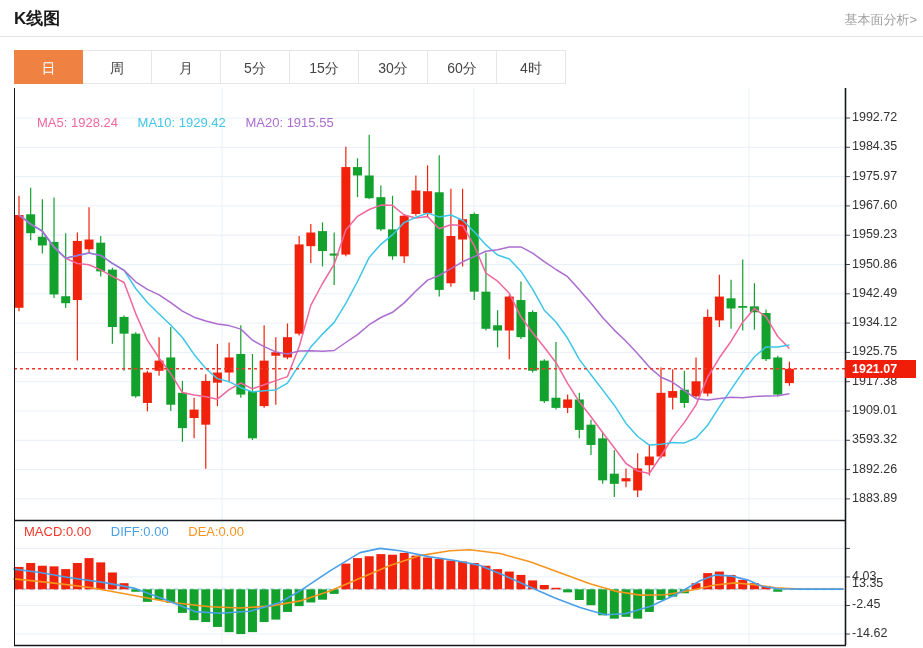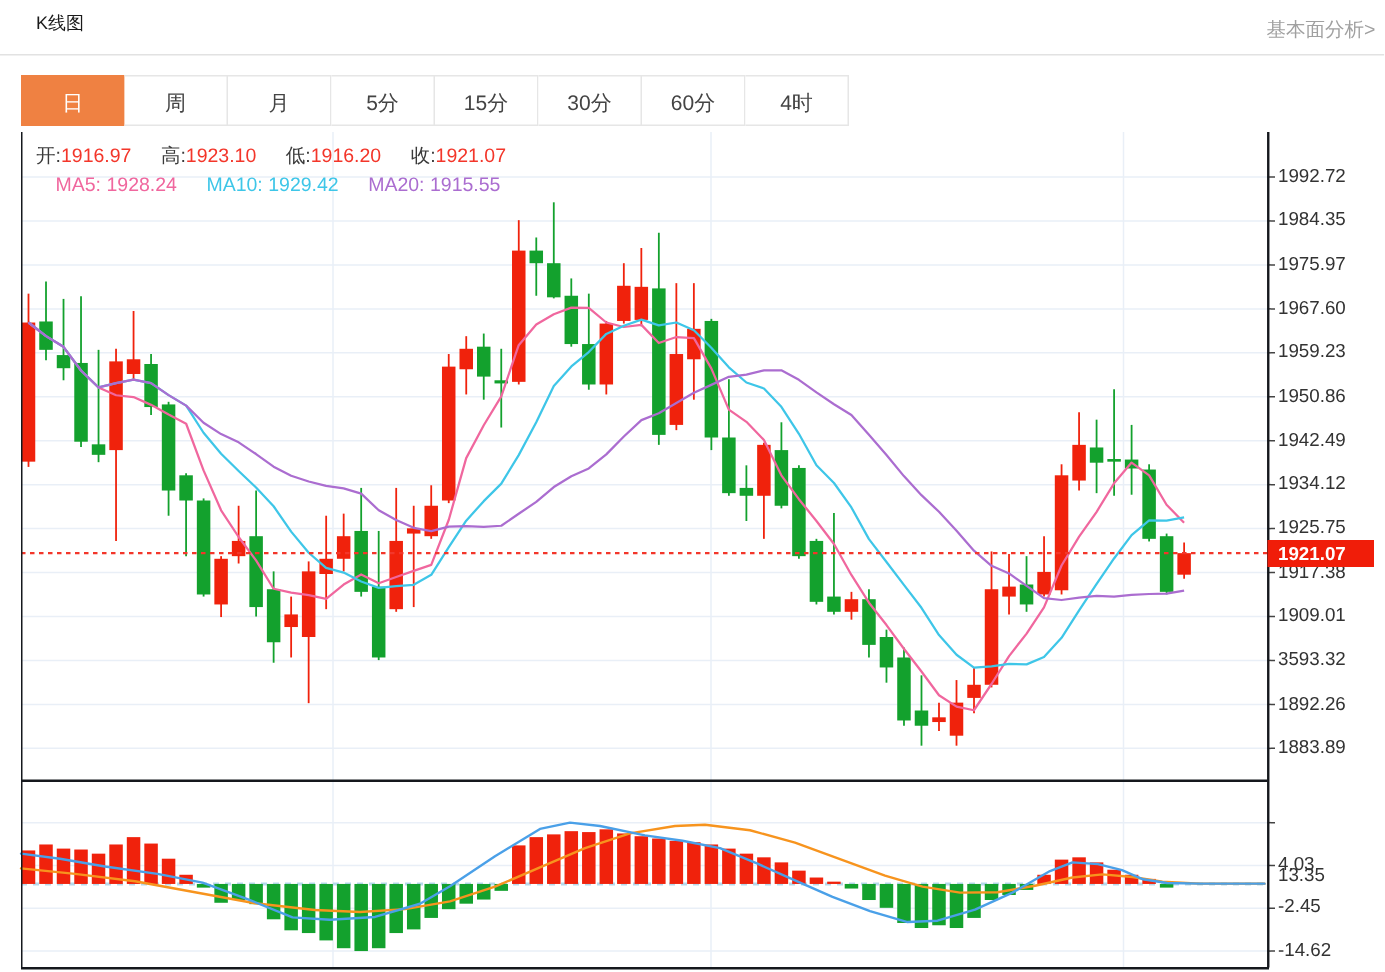--- a/index.html
+++ b/index.html
@@ -1,18 +1,18 @@
 <!DOCTYPE html>
 <html><head>
 <meta charset="utf-8">
 <style>
   html,body{margin:0;padding:0;background:#fff;}
   body{width:923px;height:648px;font-family:"Liberation Sans","DejaVu Sans",sans-serif;}
   .page{position:relative;width:923px;height:648px;overflow:hidden;background:#fff;}
-  .hdr-title{position:absolute;left:24px;top:7px;font-size:12px;font-weight:normal;color:#1a1a1a;}
+  .hdr-title{position:absolute;left:14px;top:7px;font-size:17px;font-weight:bold;color:#1a1a1a;}
   .hdr-link{position:absolute;right:6px;top:11px;font-size:13px;color:#a0a0a0;cursor:pointer;}
   .hdr-divider{position:absolute;left:0;top:36px;width:923px;height:1px;background:#e2e2e2;}
   .tabbar{position:absolute;left:14px;top:50px;display:flex;}
   .tab{width:69px;height:34px;line-height:34px;text-align:center;font-size:14px;color:#444;
        border:1px solid #e6e6e6;border-left:none;background:#fff;cursor:pointer;box-sizing:border-box;}
   .tab.first{border-left:1px solid #e6e6e6;}
   .tab.active{background:#ef8142;border-color:#ef8142;color:#fff;}
   .overlay-row{position:absolute;font-size:13px;white-space:nowrap;z-index:5;}
   .ohlc-row{left:24px;top:95px;}
   .ma-row{left:24px;top:115px;margin-left:13px;}
@@ -41,33 +41,32 @@
     <div class="tab first active">日</div>
     <div class="tab">周</div>
     <div class="tab">月</div>
     <div class="tab">5分</div>
     <div class="tab">15分</div>
     <div class="tab">30分</div>
     <div class="tab">60分</div>
     <div class="tab">4时</div>
   </div>
 
-  <div class="overlay-row ohlc-row">
-    <span class="pair"><span class="lab">开:</span><span class="val-red">1916.97</span></span>
-    <span class="pair"><span class="lab">高:</span><span class="val-red">1923.10</span></span>
-    <span class="pair"><span class="lab">低:</span><span class="val-red">1916.20</span></span>
-    <span class="pair"><span class="lab">收:</span><span class="val-red">1921.07</span></span>
-  </div>
 
   <div class="overlay-row ma-row">
     <span class="pair ma5"><span>MA5:</span> <span>1928.24</span></span>
     <span class="pair ma10"><span>MA10:</span> <span>1929.42</span></span>
     <span class="pair ma20"><span>MA20:</span> <span>1915.55</span></span>
   </div>
 
+  <div class="overlay-row macd-row">
+    <span class="pair macd-m"><span>MACD:</span><span>0.00</span></span>
+    <span class="pair macd-diff"><span>DIFF:</span><span>0.00</span></span>
+    <span class="pair macd-dea"><span>DEA:</span><span>0.00</span></span>
+  </div>
 
   <svg id="chart-svg" width="923" height="648">
       <line x1="14" y1="118" x2="845" y2="118" stroke="#e9eff7" stroke-width="1"></line>
       <line x1="845" y1="118" x2="850" y2="118" stroke="#444" stroke-width="1"></line>
       <line x1="14" y1="147.2950000000004" x2="845" y2="147.2950000000004" stroke="#e9eff7" stroke-width="1"></line>
       <line x1="845" y1="147.2950000000004" x2="850" y2="147.2950000000004" stroke="#444" stroke-width="1"></line>
       <line x1="14" y1="176.625" x2="845" y2="176.625" stroke="#e9eff7" stroke-width="1"></line>
       <line x1="845" y1="176.625" x2="850" y2="176.625" stroke="#444" stroke-width="1"></line>
       <line x1="14" y1="205.9200000000004" x2="845" y2="205.9200000000004" stroke="#e9eff7" stroke-width="1"></line>
       <line x1="845" y1="205.9200000000004" x2="850" y2="205.9200000000004" stroke="#444" stroke-width="1"></line>

